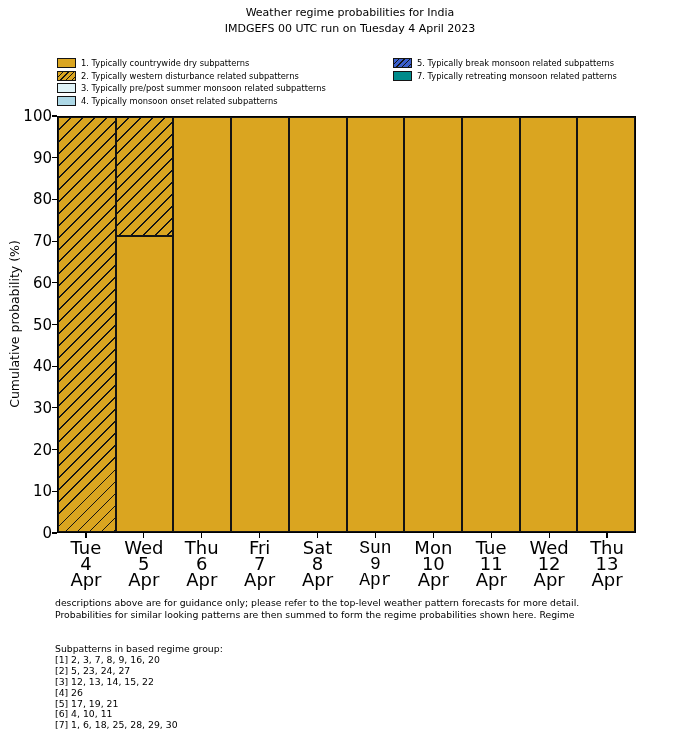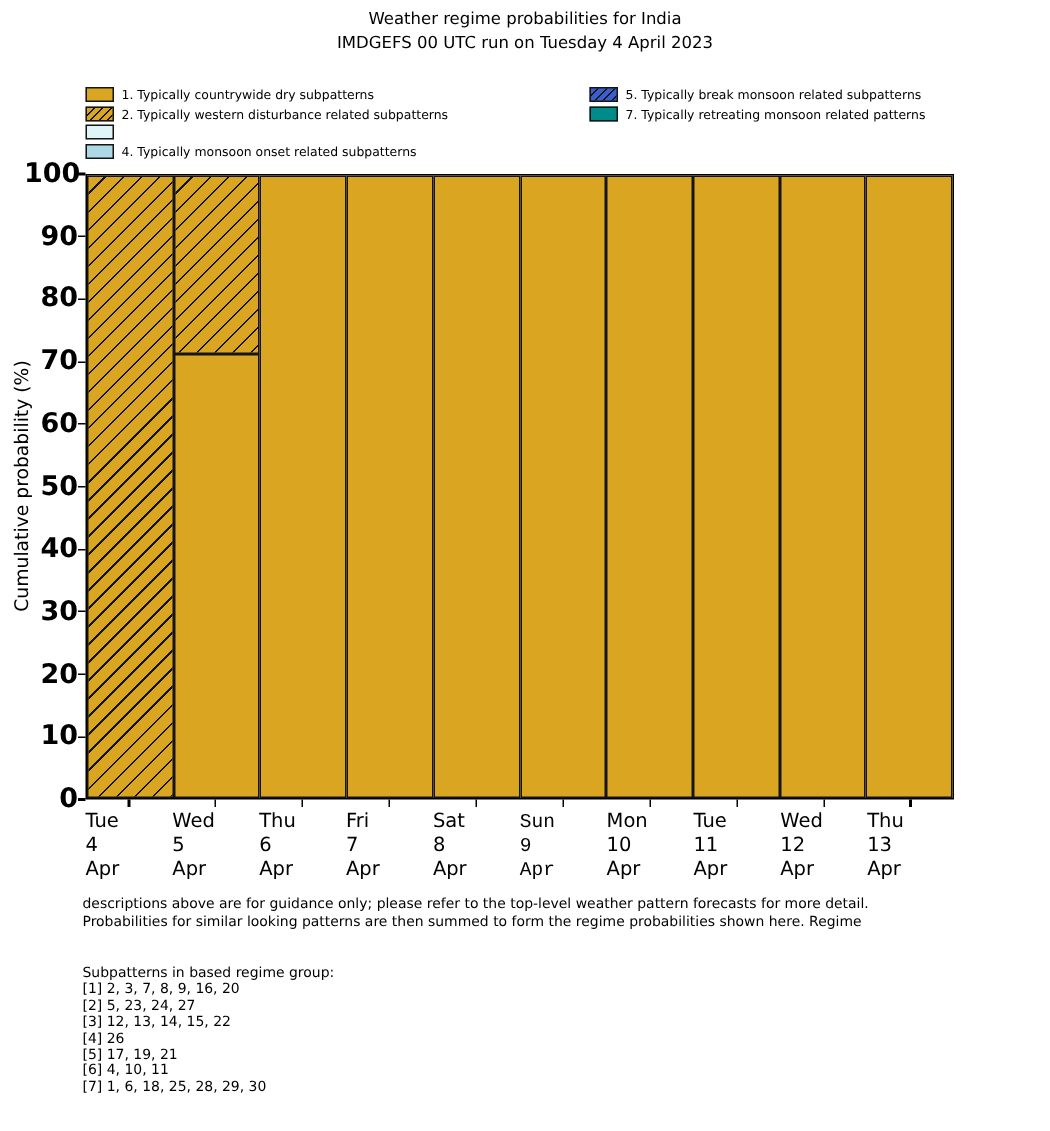--- a/index.html
+++ b/index.html
@@ -18,24 +18,24 @@
   .legend-swatch{width:17px;height:8px;border:1px solid #141414;box-sizing:content-box;flex:0 0 auto;}
   .legend-label{font-size:8.3px;margin-left:5px;white-space:nowrap;}
 
   .plot-area{position:absolute;left:57px;top:116px;width:579px;height:417px;border:1.2px solid #000;box-sizing:border-box;display:flex;flex-direction:row;background:#fff;}
   .bar-column{flex:1 1 0;position:relative;height:100%;}
   .bar-segment{position:absolute;left:0;right:0;border:1px solid #141414;box-sizing:border-box;}
   .hatched{background-image:repeating-linear-gradient(135deg,rgba(0,0,0,0) 0px,rgba(0,0,0,0) 7.3px,#141414 7.3px,#141414 8.5px);}
   .swatch-hatched{background-image:repeating-linear-gradient(135deg,rgba(0,0,0,0) 0px,rgba(0,0,0,0) 3px,#141414 3px,#141414 4px);}
 
   .y-axis-label{position:absolute;left:14px;top:324px;transform:translate(-50%,-50%) rotate(-90deg);font-size:12.5px;white-space:nowrap;}
-  .y-tick-label{position:absolute;width:36px;text-align:right;font-size:18px;line-height:16px;font-weight:bold;}
+  .y-tick-label{position:absolute;width:36px;text-align:right;font-size:15px;line-height:16px;}
   .y-tick-mark{position:absolute;height:1.2px;width:5px;background:#000;}
   .x-tick-mark{position:absolute;width:1.2px;height:4.5px;background:#000;}
-  .x-tick-label{position:absolute;text-align:left;font-size:13px;line-height:16px;}
+  .x-tick-label{position:absolute;text-align:center;font-size:18px;line-height:16px;}
 
   .footnote{position:absolute;left:55px;top:597px;font-size:9.3px;line-height:11.5px;}
   .subpatterns{position:absolute;left:55px;top:644px;font-size:9.3px;line-height:10.9px;}
 </style>
 </head>
 <body>
 
 <div class="figure">
 
   <div class="title title-1">Weather regime probabilities for India</div>
@@ -46,20 +46,21 @@
         <div class="legend-item">
           <span class="legend-swatch" style="background-color: rgb(218, 165, 32);"></span>
           <span class="legend-label">1. Typically countrywide dry subpatterns</span>
         </div>
         <div class="legend-item">
           <span class="legend-swatch swatch-hatched" style="background-color: rgb(218, 165, 32);"></span>
           <span class="legend-label">2. Typically western disturbance related subpatterns</span>
         </div>
         <div class="legend-item">
           <span class="legend-swatch" style="background-color: rgb(224, 244, 248);"></span>
+          <span class="legend-label">3. Typically pre/post summer monsoon related subpatterns</span>
         </div>
         <div class="legend-item">
           <span class="legend-swatch" style="background-color: rgb(173, 216, 230);"></span>
           <span class="legend-label">4. Typically monsoon onset related subpatterns</span>
         </div>
       </div>
     <div class="legend-col legend-col-2">
         <div class="legend-item">
           <span class="legend-swatch swatch-hatched" style="background-color: rgb(58, 95, 205);"></span>
           <span class="legend-label">5. Typically break monsoon related subpatterns</span>

